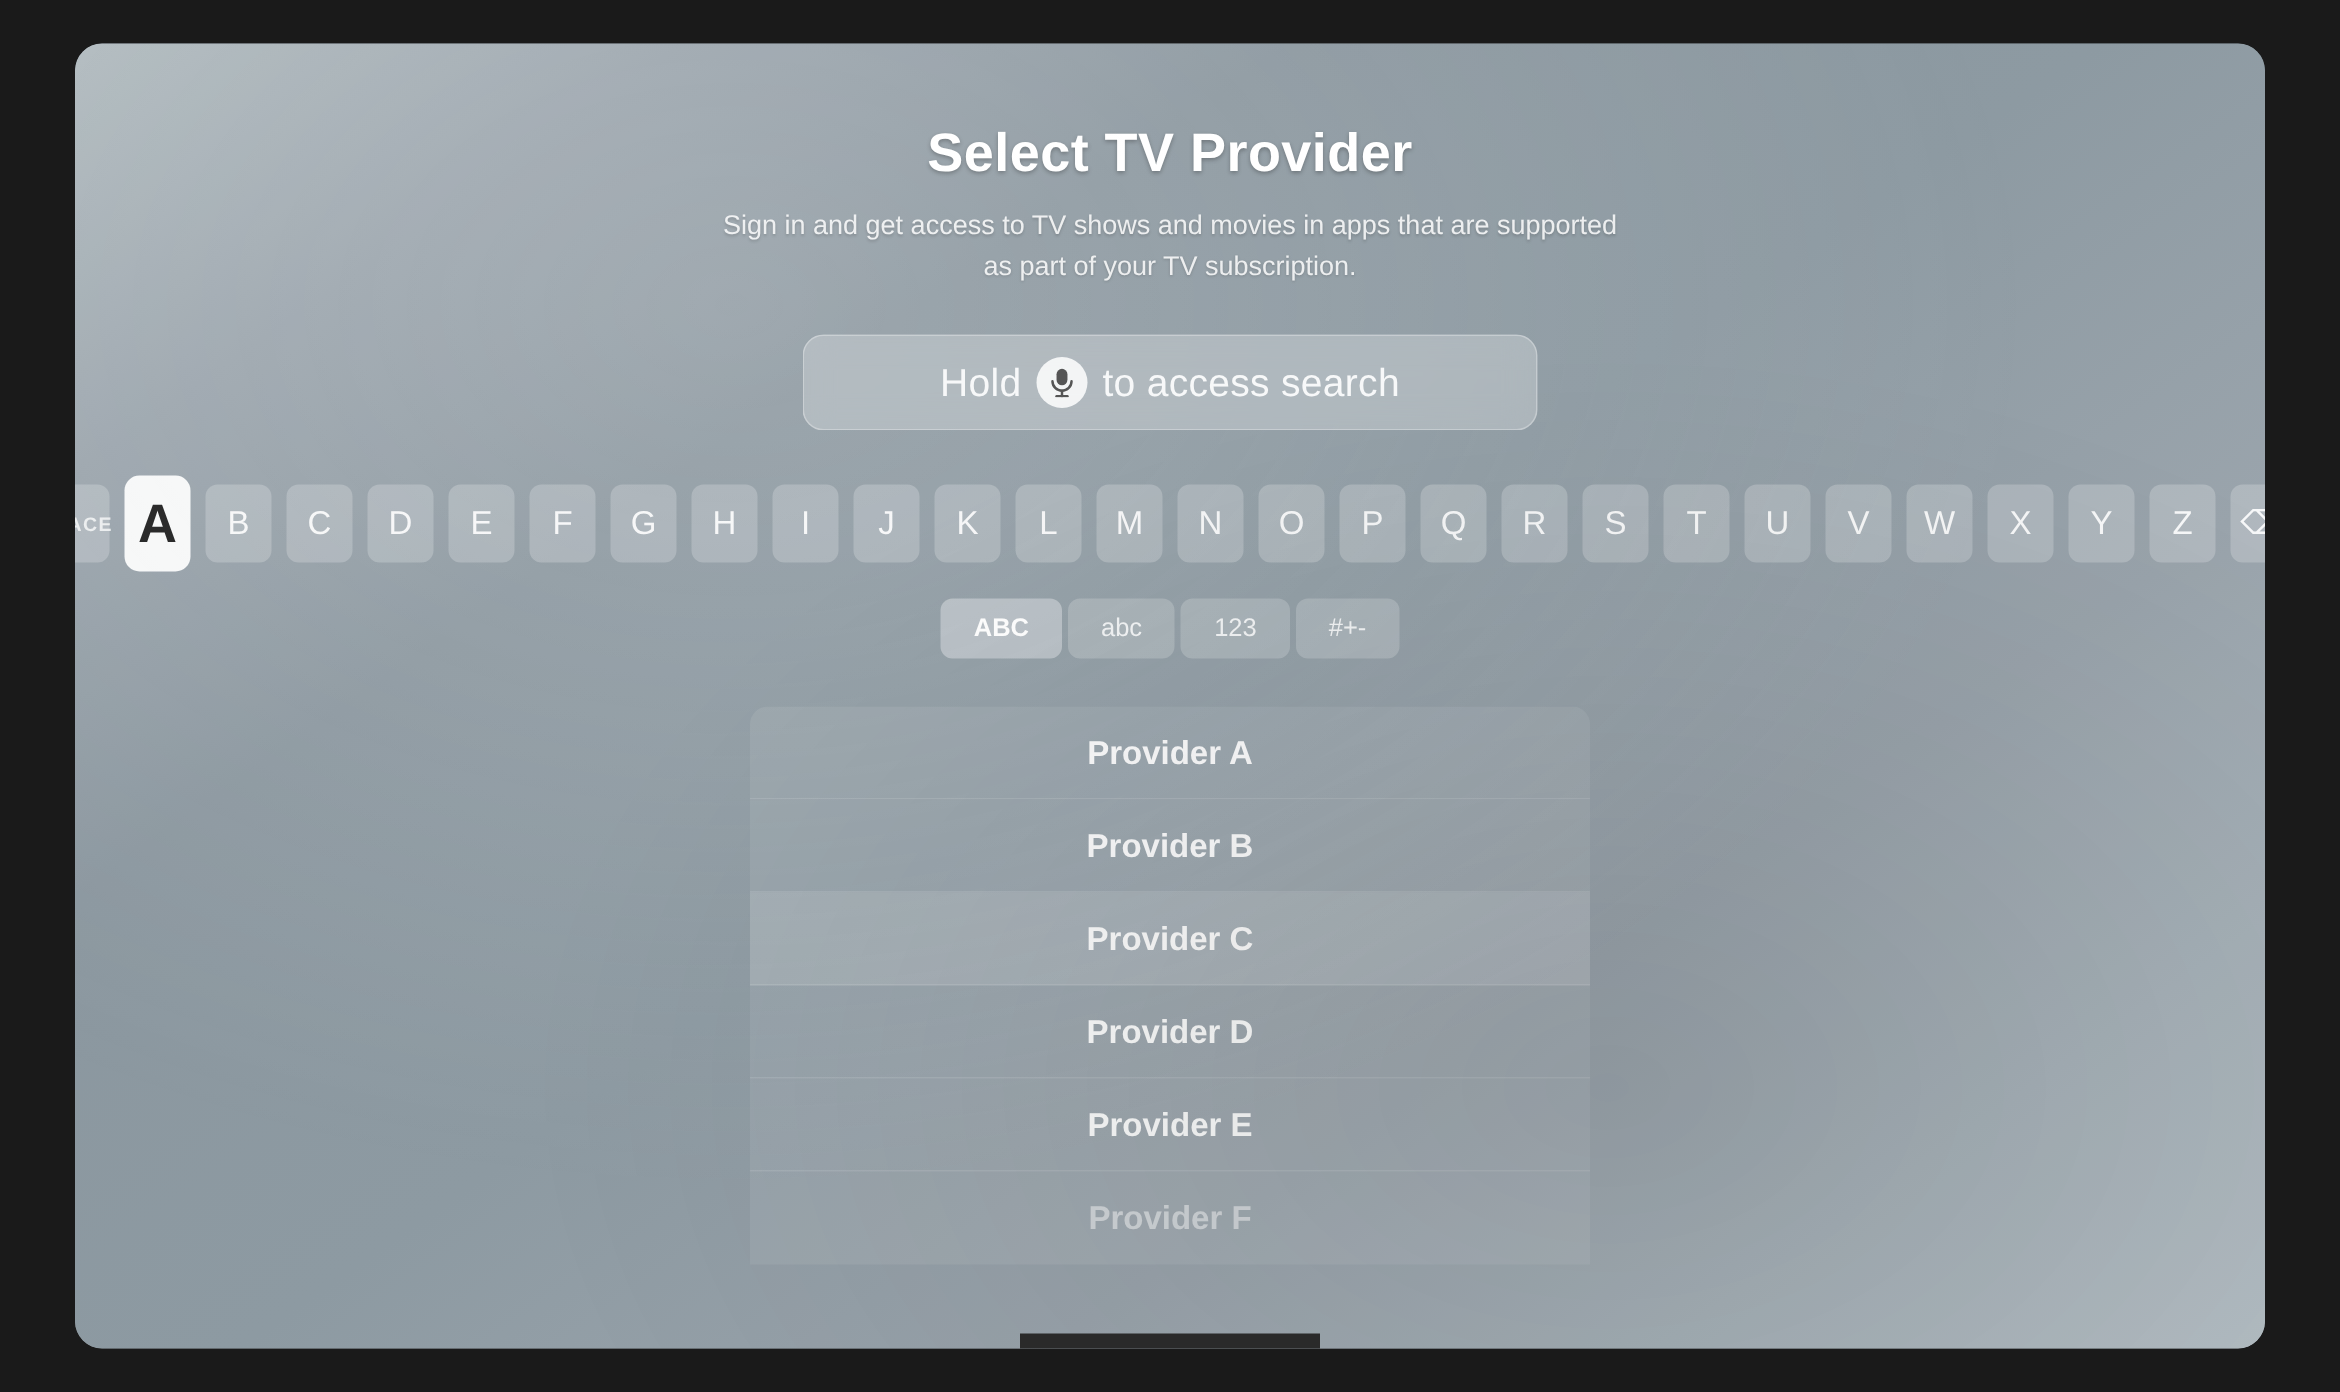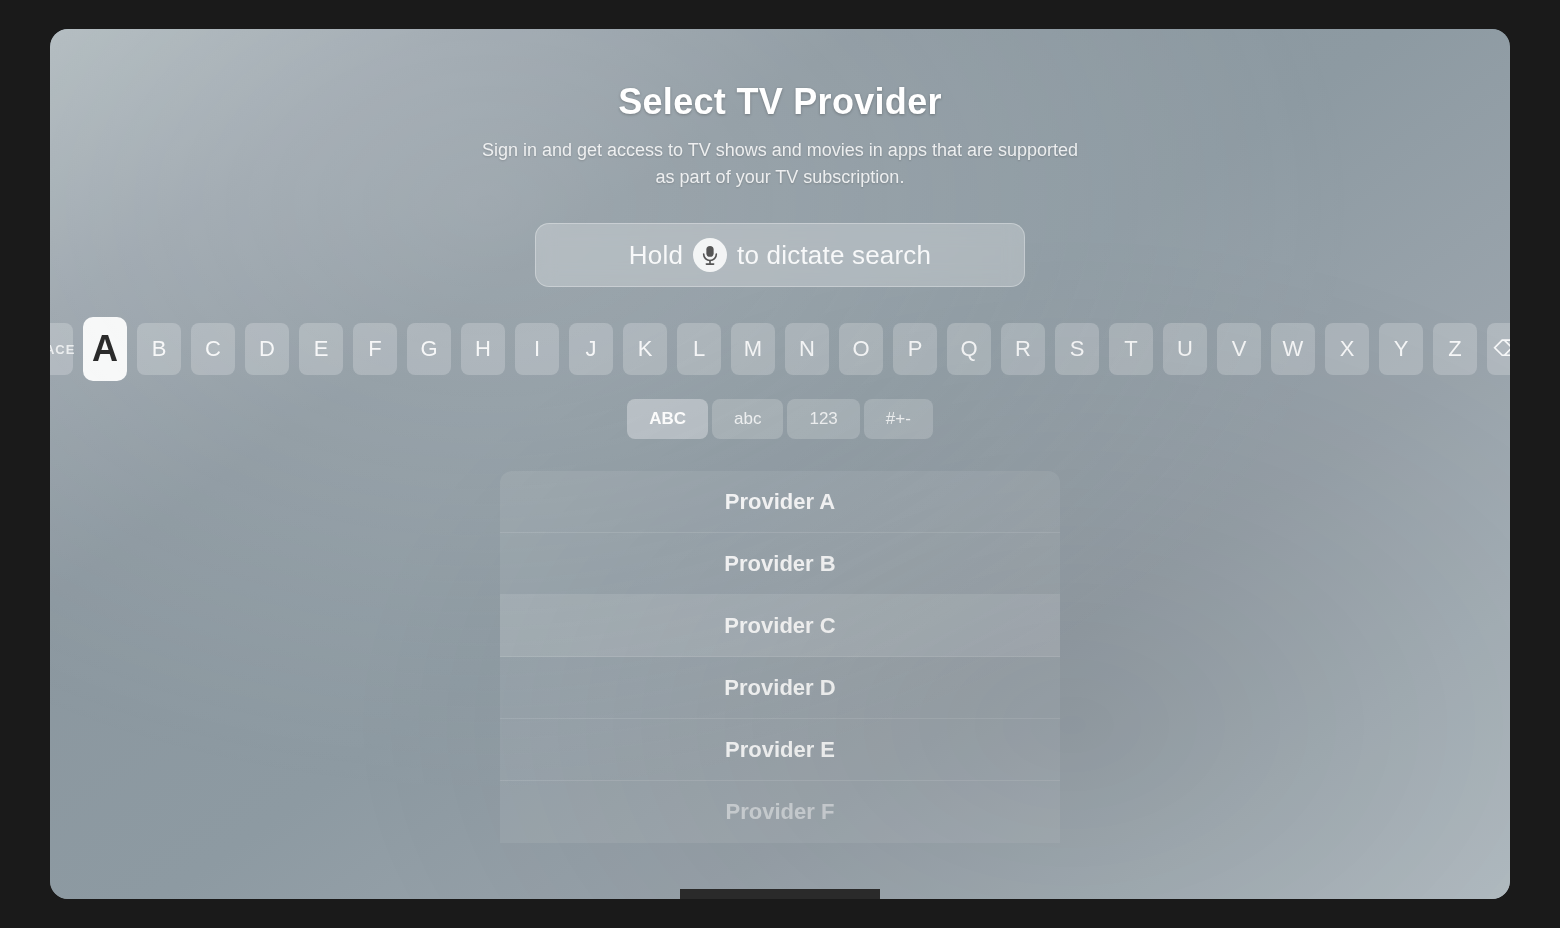--- a/index.html
+++ b/index.html
@@ -253,21 +253,21 @@
     <div class="dictate-bar">
       <span class="dictate-text">Hold</span>
       <div class="mic-icon">
         <svg viewBox="0 0 18 22" fill="none" xmlns="http://www.w3.org/2000/svg">
           <rect x="5" y="1" width="8" height="12" rx="4" fill="#555"></rect>
           <path d="M2 10c0 3.866 3.134 7 7 7s7-3.134 7-7" stroke="#555" stroke-width="1.8" fill="none" stroke-linecap="round"></path>
           <line x1="9" y1="17" x2="9" y2="21" stroke="#555" stroke-width="1.8" stroke-linecap="round"></line>
           <line x1="5" y1="21" x2="13" y2="21" stroke="#555" stroke-width="1.8" stroke-linecap="round"></line>
         </svg>
       </div>
-      <span class="dictate-text">to dictate search</span>
+      <span class="dictate-text">to access search</span>
     </div>
 
     <div class="keyboard-row">
       <div class="key space">SPACE</div>
       <div class="key active">A</div>
       <div class="key">B</div>
       <div class="key">C</div>
       <div class="key">D</div>
       <div class="key">E</div>
       <div class="key">F</div>

